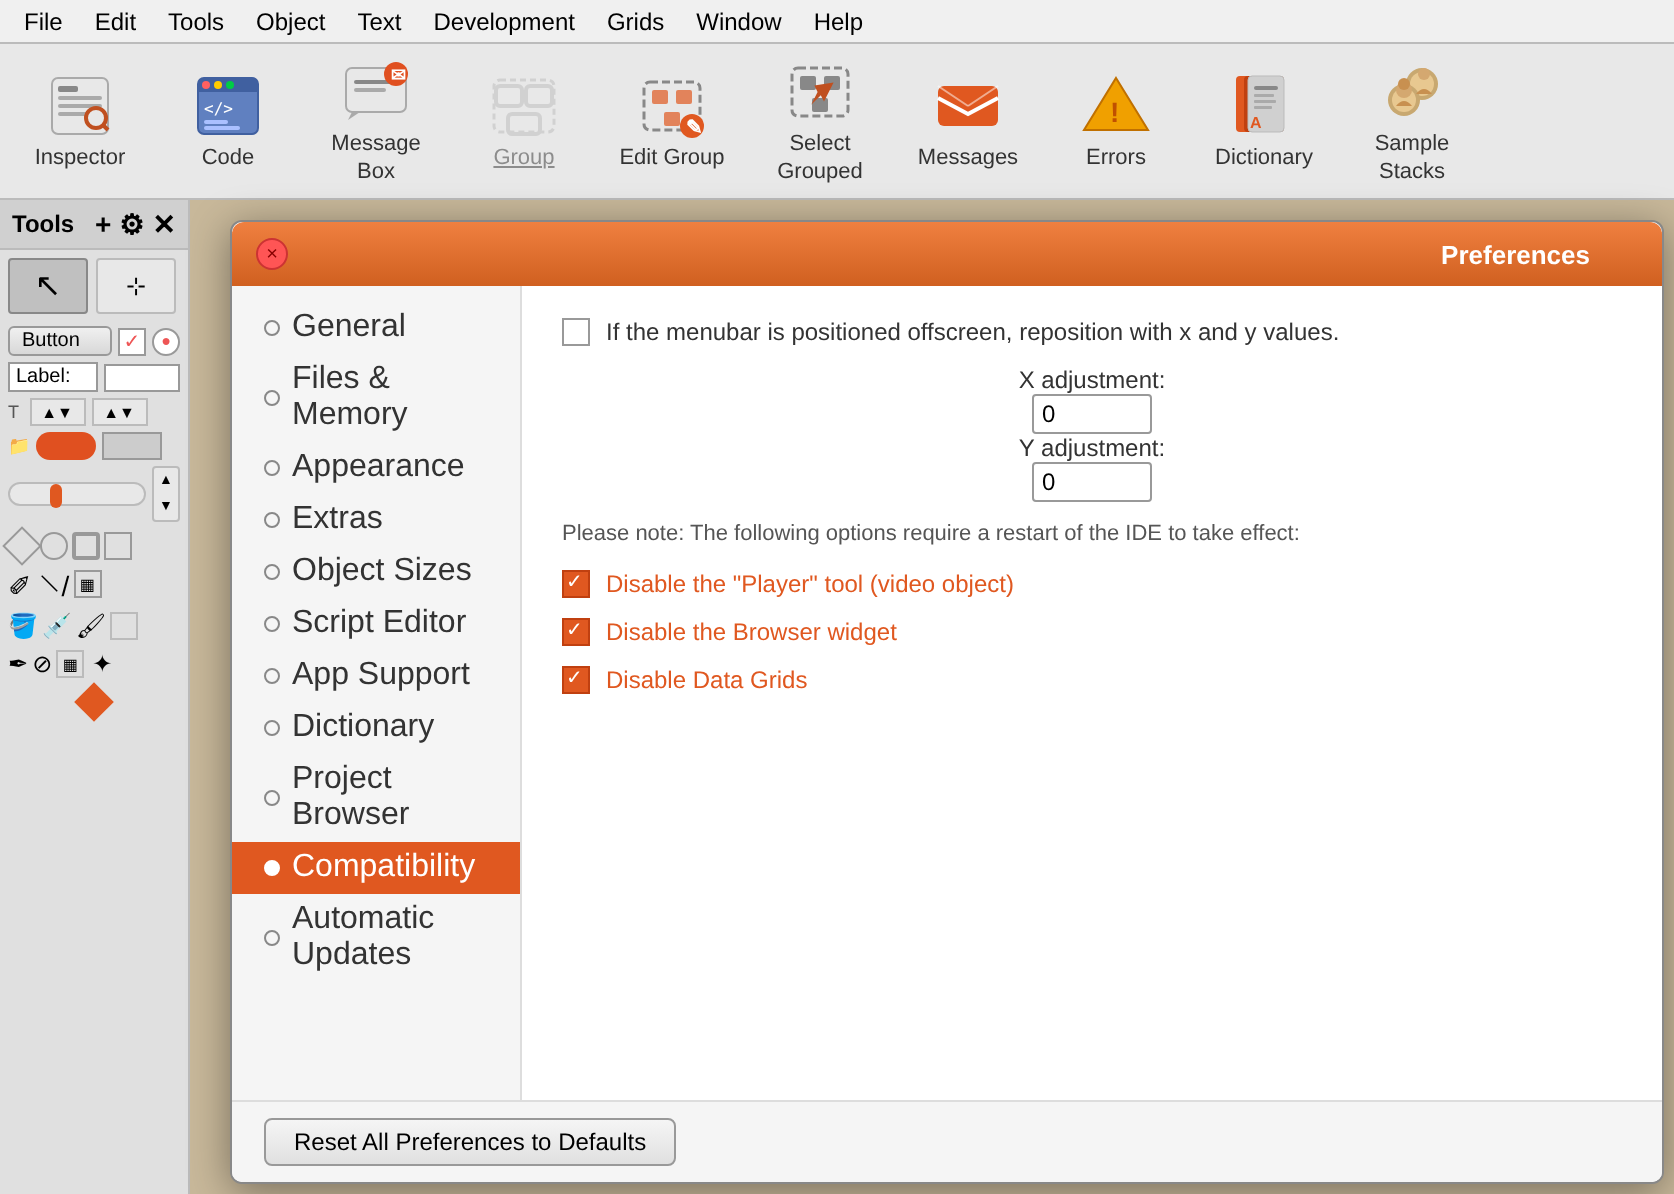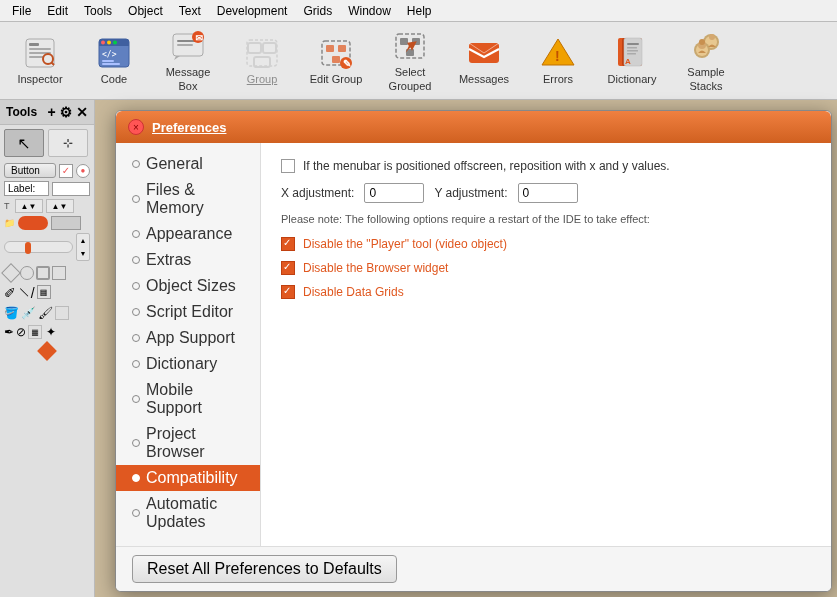--- a/index.html
+++ b/index.html
@@ -185,26 +185,25 @@
       background: #ff5555;
       border-radius: 50%;
       border: 1px solid #cc3333;
       cursor: pointer;
       display: flex; align-items: center; justify-content: center;
       font-size: 10px; color: #800;
       margin-right: 8px;
     }
     .dialog-title {
       flex: 1;
-      text-align: left;
+      text-align: right;
       color: #fff;
       font-size: 13px;
       font-weight: bold;
       margin-right: 24px;
-      text-decoration: underline;
     }
     .dialog-body {
       display: flex;
       flex: 1;
       overflow: hidden;
     }
     .dialog-sidebar {
       width: 145px;
       background: #f5f5f5;
       border-right: 1px solid #ddd;
@@ -268,22 +267,22 @@
     .pref-label { font-size: 12px; color: #333; }
     .pref-label.orange { color: #e05820; }
     .pref-note {
       font-size: 11px;
       color: #555;
       margin-bottom: 12px;
     }
     .pref-input-row {
       display: flex;
       align-items: center;
-      gap: 10px;
       margin-bottom: 10px;
+      flex-direction: column;
     }
     .pref-input-label { font-size: 12px; color: #333; }
     .pref-input {
       width: 60px;
       height: 20px;
       border: 1px solid #999;
       border-radius: 2px;
       padding: 2px 4px;
       font-size: 12px;
       background: #fff;
@@ -293,21 +292,21 @@
       border-top: 1px solid #ddd;
       background: #f5f5f5;
       display: flex;
       align-items: center;
     }
     .reset-btn {
       background: linear-gradient(to bottom, #f5f5f5, #e0e0e0);
       border: 1px solid #999;
       border-radius: 4px;
       padding: 4px 14px;
-      font-size: 16px;
+      font-size: 12px;
       cursor: pointer;
     }
 
     
     .bg-content {
       flex: 1;
       background: #c8b89a;
       position: relative;
     }
   </style>
@@ -588,24 +587,20 @@
           <div class="dialog-sidebar-item">
             <div class="sidebar-dot"></div>
             <span>App Support</span>
           </div>
           <div class="dialog-sidebar-item">
             <div class="sidebar-dot"></div>
             <span>Dictionary</span>
           </div>
           <div class="dialog-sidebar-item">
             <div class="sidebar-dot"></div>
-            <span>Mobile Support</span>
-          </div>
-          <div class="dialog-sidebar-item">
-            <div class="sidebar-dot"></div>
             <span>Project Browser</span>
           </div>
           <div class="dialog-sidebar-item active">
             <div class="sidebar-dot"></div>
             <span>Compatibility</span>
           </div>
           <div class="dialog-sidebar-item">
             <div class="sidebar-dot"></div>
             <span>Automatic Updates</span>
           </div>

